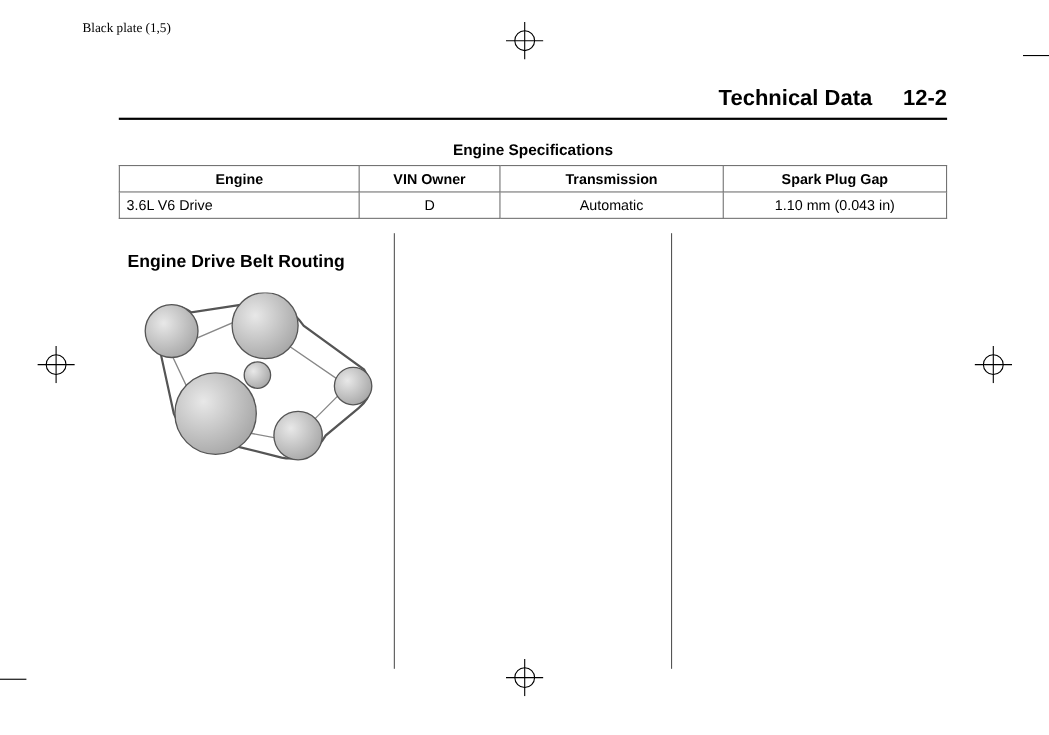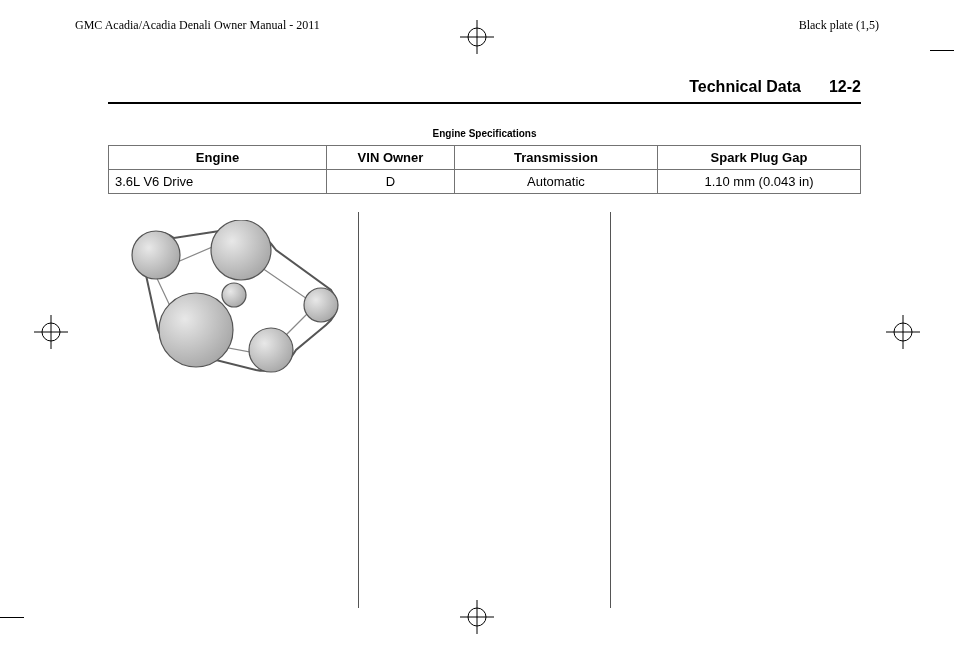--- a/index.html
+++ b/index.html
@@ -51,32 +51,32 @@
       position: absolute;
       top: 78px;
       left: 108px;
       right: 93px;
       border-bottom: 2.5px solid #000;
       padding-bottom: 6px;
       display: flex;
       justify-content: flex-end;
       gap: 28px;
       font-weight: bold;
-      font-size: 16px;
+      font-size: 20px;
     }
     .table-wrap {
       position: absolute;
       top: 128px;
       left: 108px;
       right: 93px;
     }
     .table-title {
       text-align: center;
       font-weight: bold;
-      font-size: 10px;
+      font-size: 14px;
       margin-bottom: 6px;
     }
     table.specs {
       width: 100%;
       border-collapse: collapse;
       font-size: 13px;
     }
     table.specs th, table.specs td {
       border: 1px solid #737373;
       padding: 4px 6px;
@@ -129,21 +129,20 @@
       right: 0;
       top: 50px;
       width: 24px;
       border-top: 1px solid #000;
     }
   </style>
 </head>
 <body>
 
 <div class="top-header">
-  <span class="left">GMC Acadia/Acadia Denali Owner Manual - 2011</span>
   <span class="right">Black plate (1,5)</span>
 </div>
 
 <div class="reg-mark-top">
   <svg width="34" height="34" viewBox="0 0 34 34">
     <circle cx="17" cy="17" r="9" fill="none" stroke="#000" stroke-width="1"></circle>
     <line x1="17" y1="0" x2="17" y2="34" stroke="#000" stroke-width="1"></line>
     <line x1="0" y1="17" x2="34" y2="17" stroke="#000" stroke-width="1"></line>
   </svg>
 </div>
@@ -200,20 +199,21 @@
         <td class="center">D</td>
         <td class="center">Automatic</td>
         <td class="center">1.10 mm (0.043 in)</td>
       </tr>
     </tbody>
   </table>
 </div>
 
 <div class="columns">
   <div class="col">
+    <div class="col-heading">Engine Drive Belt Routing</div>
     <div class="belt-diagram">
       <svg width="230" height="170" viewBox="0 0 230 170">
         <defs>
           <radialGradient id="pg" cx="35%" cy="35%" r="70%">
             <stop offset="0%" stop-color="#e8e8e8"></stop>
             <stop offset="100%" stop-color="#a8a8a8"></stop>
           </radialGradient>
         </defs>
 
         <path d="M 30 55

